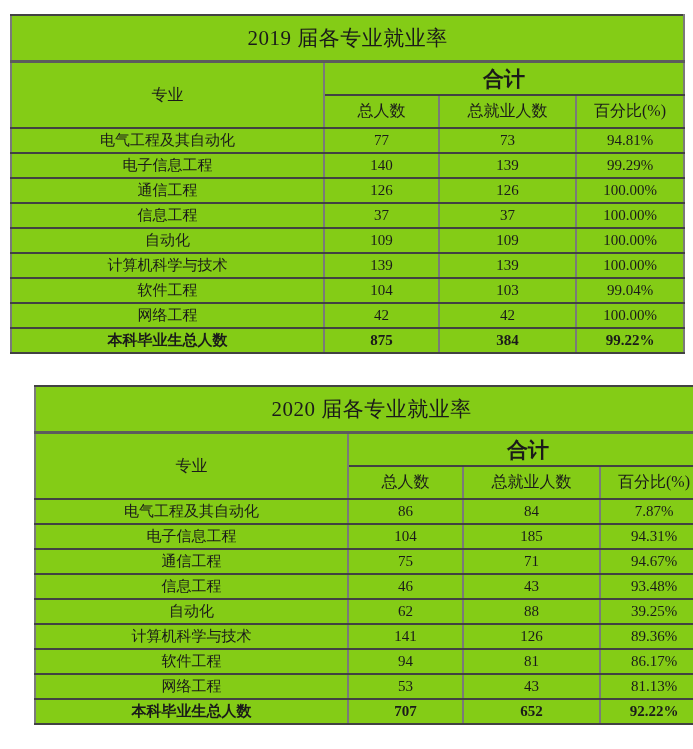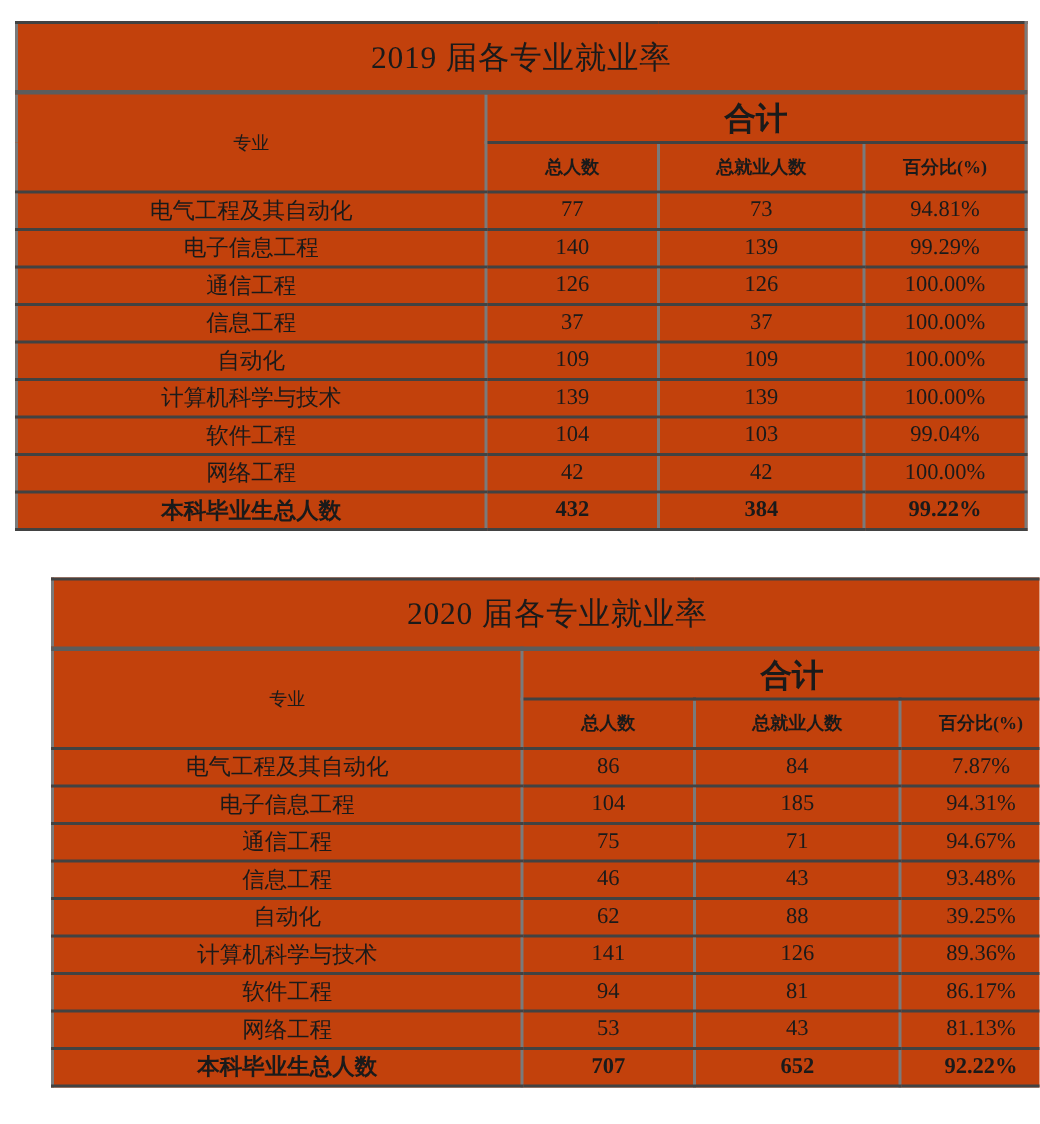--- a/index.html
+++ b/index.html
@@ -15,21 +15,21 @@
     overflow: hidden;
   }
   .page {
     padding: 14px 10px 0 10px;
   }
   table.emp-table {
     border-collapse: collapse;
     table-layout: fixed;
     width: 673px;
     border: 2px solid #141414;
-    background: #c2410c;
+    background: #84cc16;
   }
   table.emp-table + table.emp-table {
     margin-top: 31px;
     margin-left: 24px;
   }
   col.c-major    { width: 313px; }
   col.c-total    { width: 115px; }
   col.c-employed { width: 137px; }
   col.c-percent  { width: 108px; }
 
@@ -45,30 +45,30 @@
   }
   td.title-cell {
     height: 44px;
     font-size: 21px;
     font-weight: normal;
     letter-spacing: 0.5px;
     border-bottom: 3px solid #5c5c5c;
   }
   th.h-major {
     font-weight: normal;
-    font-size: 12px;
+    font-size: 16px;
   }
   th.h-group {
     font-weight: bold;
     font-size: 21px;
     height: 31px;
   }
   tr.subhead th {
-    font-weight: bold;
-    font-size: 12px;
+    font-weight: normal;
+    font-size: 16px;
     height: 31px;
   }
   tbody.data-rows td {
     height: 23px;
     font-size: 15px;
     font-weight: normal;
   }
   tbody.data-rows tr.total-row td {
     font-weight: bold;
   }
@@ -143,21 +143,21 @@
           <td>99.04%</td>
         </tr>
         <tr>
           <td>网络工程</td>
           <td>42</td>
           <td>42</td>
           <td>100.00%</td>
         </tr>
         <tr class="total-row">
           <td>本科毕业生总人数</td>
-          <td>432</td>
+          <td>875</td>
           <td>384</td>
           <td>99.22%</td>
         </tr>
       </tbody>
   </table>
 
   <table class="emp-table">
     <colgroup>
       <col class="c-major">
         <col class="c-total">

